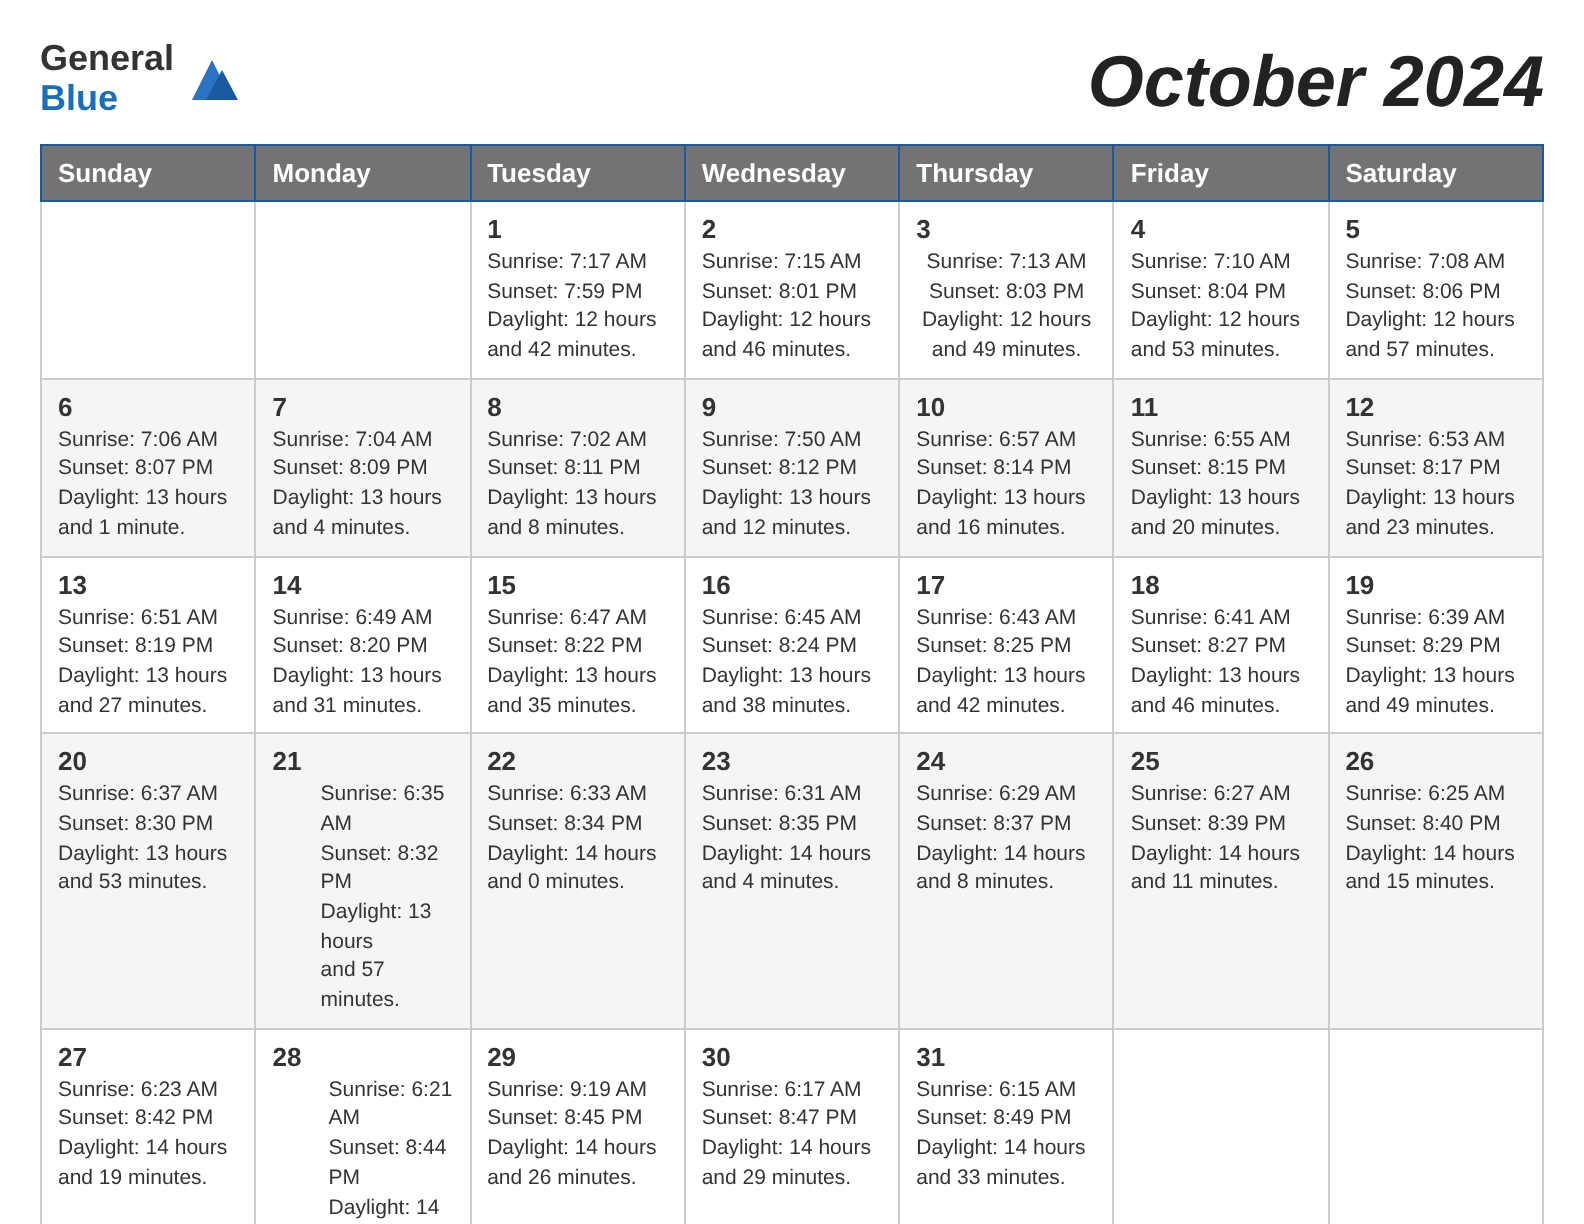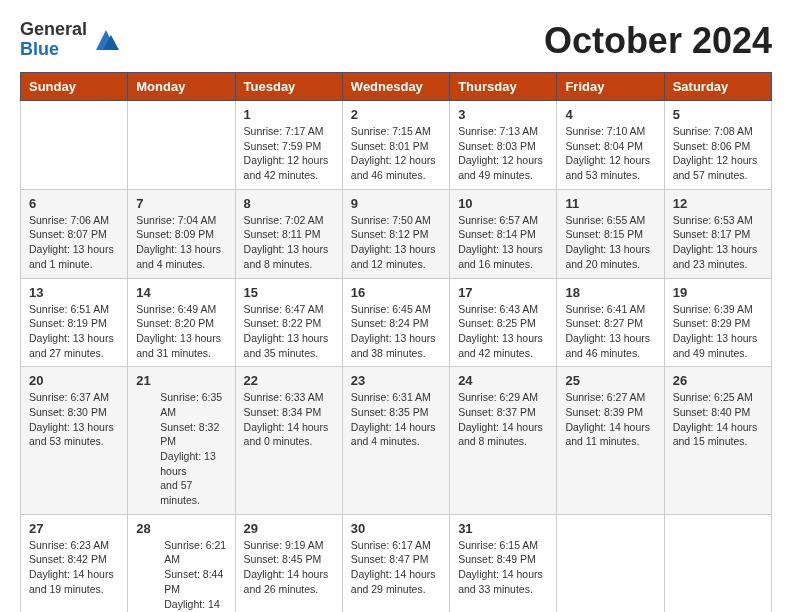--- a/index.html
+++ b/index.html
@@ -35,36 +35,37 @@
       font-weight: bold;
       color: #1a6fba;
     }
     .logo-icon {
       width: 30px;
       height: 30px;
       margin-left: 4px;
     }
     .title-block {
       text-align: right;
+      font-style: italic;
     }
     .month-title {
       font-size: 36px;
       font-weight: bold;
       color: #222;
     }
     .subtitle {
       font-size: 15px;
       color: #555;
     }
     table {
       width: 100%;
       border-collapse: collapse;
     }
     thead tr th {
-      background-color: #c2410c;
+      background-color: #737373;
       color: #fff;
       text-align: left;
       padding: 6px 8px;
       font-size: 13px;
       font-weight: bold;
       border: 1px solid #1a5aa0;
     }
     tbody tr td {
       border: 1px solid #ccc;
       vertical-align: top;
@@ -139,21 +140,21 @@
         </td>
         <td>
           <span class="day-num">2</span>
           <div class="day-info" style="white-space: pre-line;">Sunrise: 7:15 AM
 Sunset: 8:01 PM
 Daylight: 12 hours
 and 46 minutes.</div>
         </td>
         <td>
           <span class="day-num">3</span>
-          <div class="day-info" style="white-space: pre-line;">Sunrise: 7:13 AM
+          <div class="day-info" style="white-space: pre-line; text-align: center;">Sunrise: 7:13 AM
 Sunset: 8:03 PM
 Daylight: 12 hours
 and 49 minutes.</div>
         </td>
         <td>
           <span class="day-num">4</span>
           <div class="day-info" style="white-space: pre-line;">Sunrise: 7:10 AM
 Sunset: 8:04 PM
 Daylight: 12 hours
 and 53 minutes.</div>

